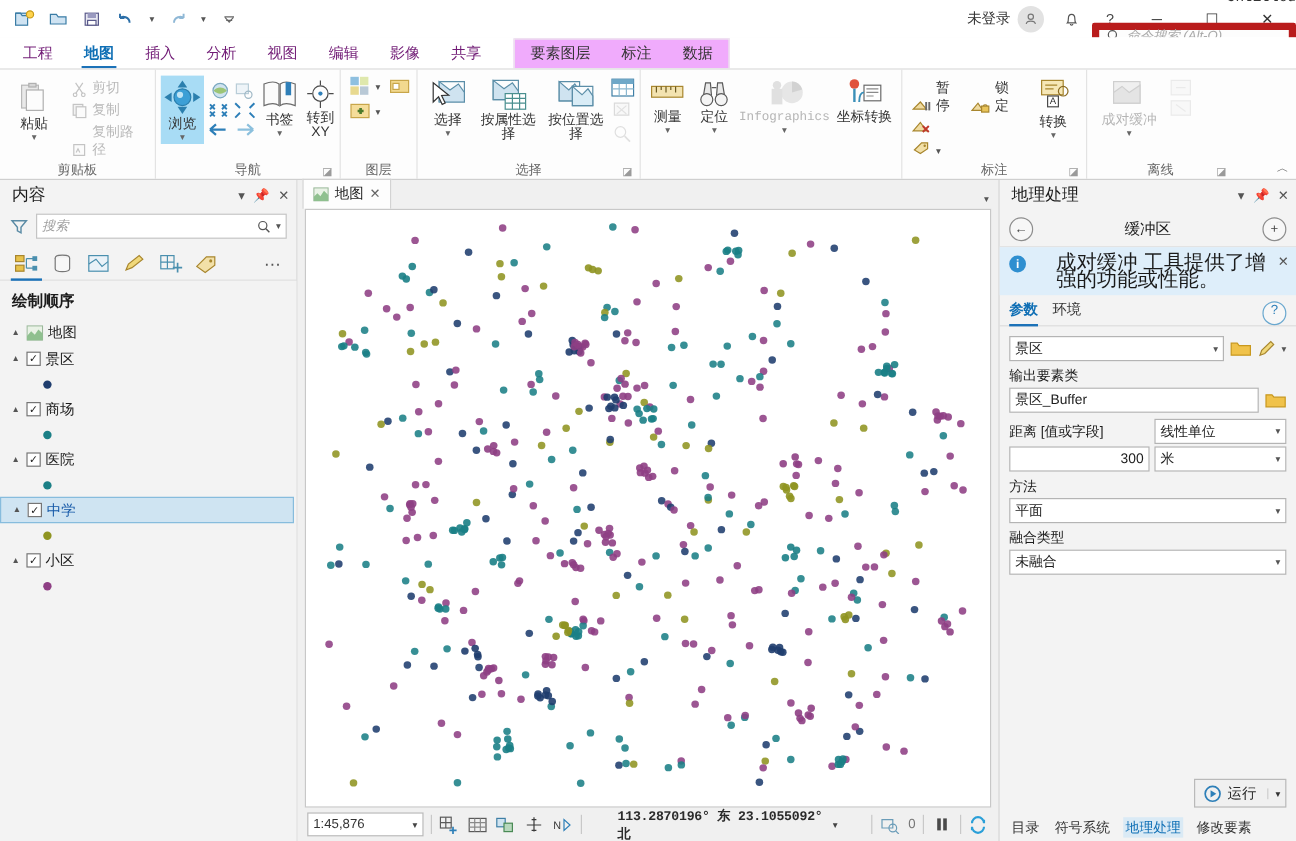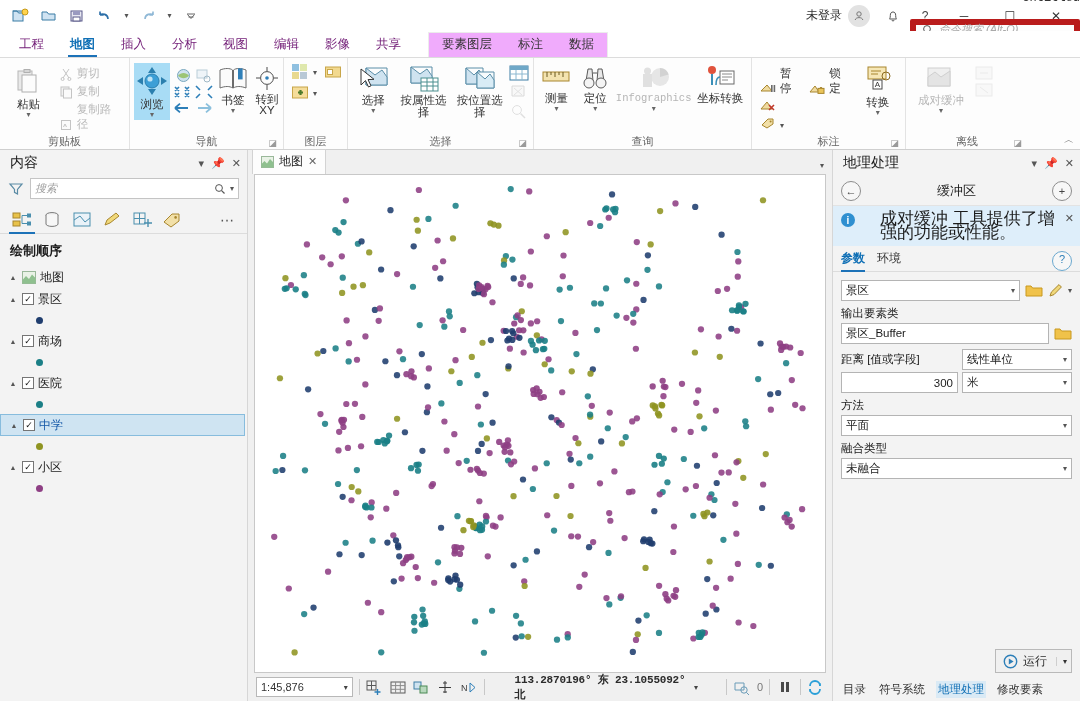--- a/index.html
+++ b/index.html
@@ -479,21 +479,20 @@
                 <circle cx="9" cy="5" r="4" fill="#e0533d"></circle>
                 <path d="M9 9 L9 20" stroke="#3a8fb8" stroke-width="2"></path>
                 <rect x="17" y="6" width="14" height="13" fill="#fff" stroke="#6a6a6a"></rect>
                 <path d="M19 9 H29 M19 12 H29 M19 15 H25" stroke="#8a8a8a"></path>
                 <path d="M13 20 C13 14 15 12 17 12" stroke="#3a8fb8" fill="none" stroke-width="1.6"></path>
               </svg>
           </span>
           <span class="lab">坐标转换</span>
         </div>
       </div>
-      <div class="rgroup-label">查询</div>
     </div>
 
     <div class="rgroup" style="width:154px;">
       <div class="rgroup-body">
         <div class="small-col">
           <div class="small-btn">
             <span class="ico">
                 <svg width="16" height="14" viewBox="0 0 16 14">
                   <path d="M1 9 L7 3 L12 9 Z" fill="#f0dba0" stroke="#a8862e"></path>
                   <rect x="11" y="3" width="1.6" height="7" fill="#6b6b6b"></rect>

